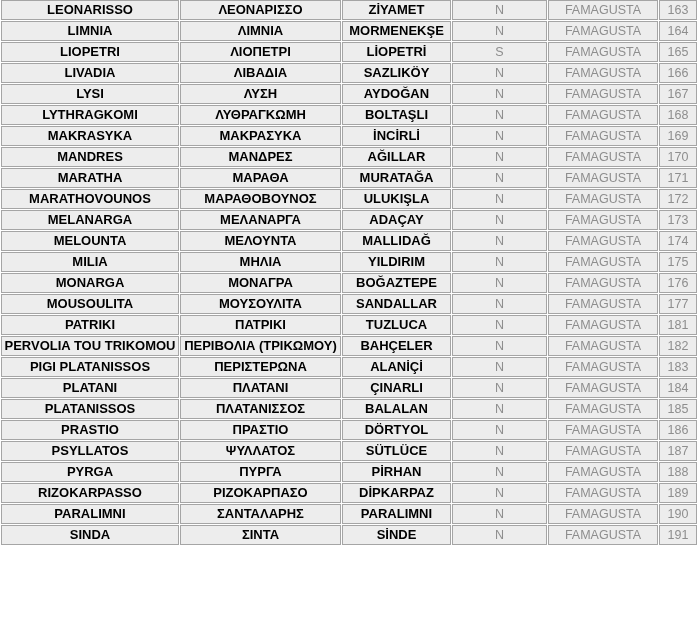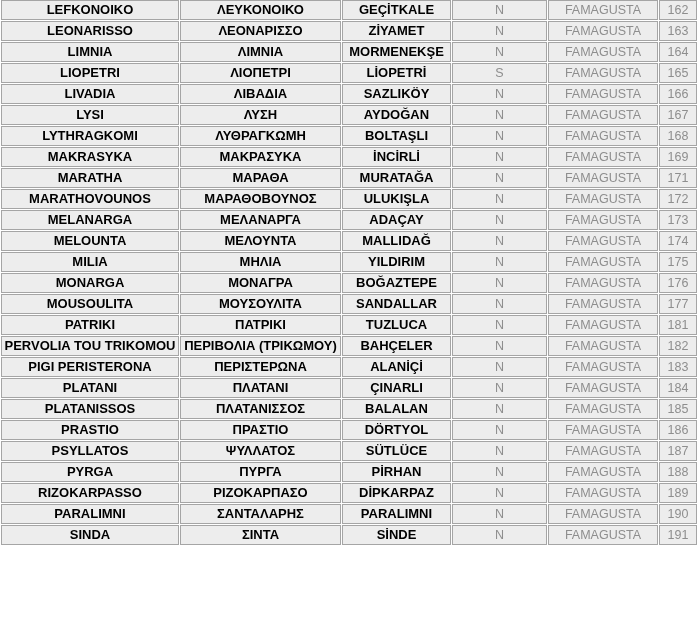--- a/index.html
+++ b/index.html
@@ -53,28 +53,20 @@
   <colgroup>
     <col style="width:178px">
     <col style="width:161px">
     <col style="width:109px">
     <col style="width:95px">
     <col style="width:110px">
     <col style="width:38px">
   </colgroup>
   <tbody>
       <tr>
-        <td class="c-black">LEFKONOIKO</td>
-        <td class="c-black">ΛΕΥΚΟΝΟΙΚΟ</td>
-        <td class="c-black">GEÇİTKALE</td>
-        <td class="c-muted">N</td>
-        <td class="c-muted">FAMAGUSTA</td>
-        <td class="c-muted">162</td>
-      </tr>
-      <tr>
         <td class="c-black">LEONARISSO</td>
         <td class="c-black">ΛΕΟΝΑΡΙΣΣΟ</td>
         <td class="c-black">ZİYAMET</td>
         <td class="c-muted">N</td>
         <td class="c-muted">FAMAGUSTA</td>
         <td class="c-muted">163</td>
       </tr>
       <tr>
         <td class="c-black">LIMNIA</td>
         <td class="c-black">ΛΙΜΝΙΑ</td>
@@ -117,20 +109,28 @@
       </tr>
       <tr>
         <td class="c-black">MAKRASYKA</td>
         <td class="c-black">ΜΑΚΡΑΣΥΚΑ</td>
         <td class="c-black">İNCİRLİ</td>
         <td class="c-muted">N</td>
         <td class="c-muted">FAMAGUSTA</td>
         <td class="c-muted">169</td>
       </tr>
       <tr>
+        <td class="c-black">MANDRES</td>
+        <td class="c-black">ΜΑΝΔΡΕΣ</td>
+        <td class="c-black">AĞILLAR</td>
+        <td class="c-muted">N</td>
+        <td class="c-muted">FAMAGUSTA</td>
+        <td class="c-muted">170</td>
+      </tr>
+      <tr>
         <td class="c-black">MARATHA</td>
         <td class="c-black">ΜΑΡΑΘΑ</td>
         <td class="c-black">MURATAĞA</td>
         <td class="c-muted">N</td>
         <td class="c-muted">FAMAGUSTA</td>
         <td class="c-muted">171</td>
       </tr>
       <tr>
         <td class="c-black">MARATHOVOUNOS</td>
         <td class="c-black">ΜΑΡΑΘΟΒΟΥΝΟΣ</td>
@@ -189,21 +189,21 @@
       </tr>
       <tr>
         <td class="c-black">PERVOLIA TOU TRIKOMOU</td>
         <td class="c-black">ΠΕΡΙΒΟΛΙΑ (ΤΡΙΚΩΜΟΥ)</td>
         <td class="c-black">BAHÇELER</td>
         <td class="c-muted">N</td>
         <td class="c-muted">FAMAGUSTA</td>
         <td class="c-muted">182</td>
       </tr>
       <tr>
-        <td class="c-black">PIGI PERISTERONA</td>
+        <td class="c-black">PIGI PLATANISSOS</td>
         <td class="c-black">ΠΕΡΙΣΤΕΡΩΝΑ</td>
         <td class="c-black">ALANİÇİ</td>
         <td class="c-muted">N</td>
         <td class="c-muted">FAMAGUSTA</td>
         <td class="c-muted">183</td>
       </tr>
       <tr>
         <td class="c-black">PLATANI</td>
         <td class="c-black">ΠΛΑΤΑΝΙ</td>
         <td class="c-black">ÇINARLI</td>

